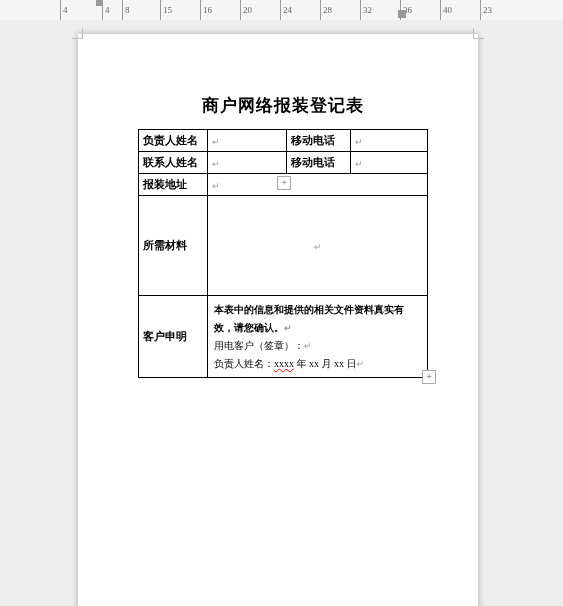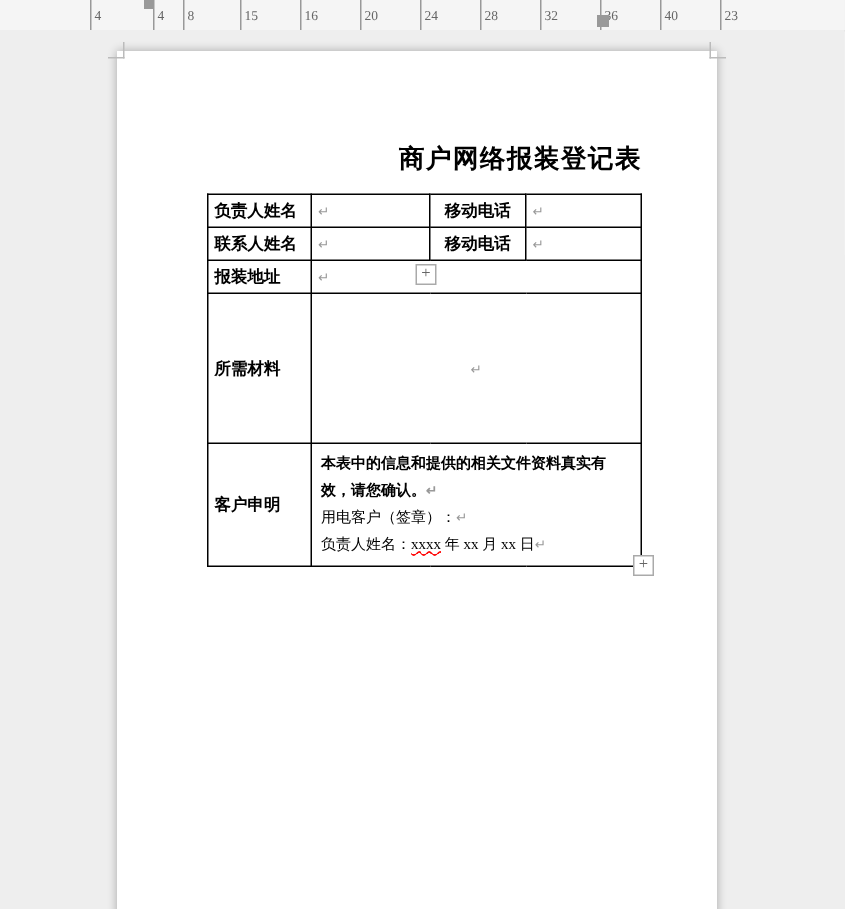--- a/index.html
+++ b/index.html
@@ -7,25 +7,25 @@
 .ruler{height:20px;background:#f5f5f5;border-bottom:1px solid #ccc;position:relative;font-size:9px;color:#666}
 .ruler .tick{position:absolute;top:0;height:100%;border-left:1px solid #999;padding-left:2px;line-height:20px}
 .ruler .tab{position:absolute;top:0;width:6px;height:6px;background:#999}
 .ruler .indent{position:absolute;top:10px;width:8px;height:8px;background:#999}
 .workspace{position:absolute;top:20px;left:0;right:0;bottom:0;overflow:hidden;background:#eee}
 .page{position:absolute;left:78px;top:14px;width:400px;height:580px;background:#fff;box-shadow:0 0 6px rgba(0,0,0,.3)}
 .margin-mark{position:absolute;width:14px;height:14px;color:#aaa;font-size:12px}
 .mm-tl{left:-6px;top:-6px;border-right:1px solid #bbb;border-bottom:1px solid #bbb;width:10px;height:10px}
 .mm-tr{right:-6px;top:-6px;border-left:1px solid #bbb;border-bottom:1px solid #bbb;width:10px;height:10px}
 .content{position:absolute;left:60px;top:60px;right:50px}
-.title{text-align:right;font-weight:bold;font-size:17px;margin-bottom:12px;letter-spacing:1px}
+.title{text-align:center;font-weight:bold;font-size:17px;margin-bottom:12px;letter-spacing:1px}
 table{border-collapse:collapse;width:100%;table-layout:fixed}
 td{border:1px solid #000;vertical-align:middle;font-size:11px;padding:2px 4px}
 .lbl{font-weight:bold;width:60px}
-.lbl2{text-align:center;font-weight:bold}
+.lbl2{text-align:left;font-weight:bold}
 .val{text-align:left}
 .pm{color:#999;font-size:9px}
 .r-h1{height:22px}
 .r-h2{height:22px}
 .r-h3{height:22px}
 .r-h4{height:100px}
 .r-h5{height:82px}
 .r-h6{height:90px}
 .decl{font-size:10px;line-height:1.8;padding:4px 6px}
 .decl .line1{font-weight:bold}

